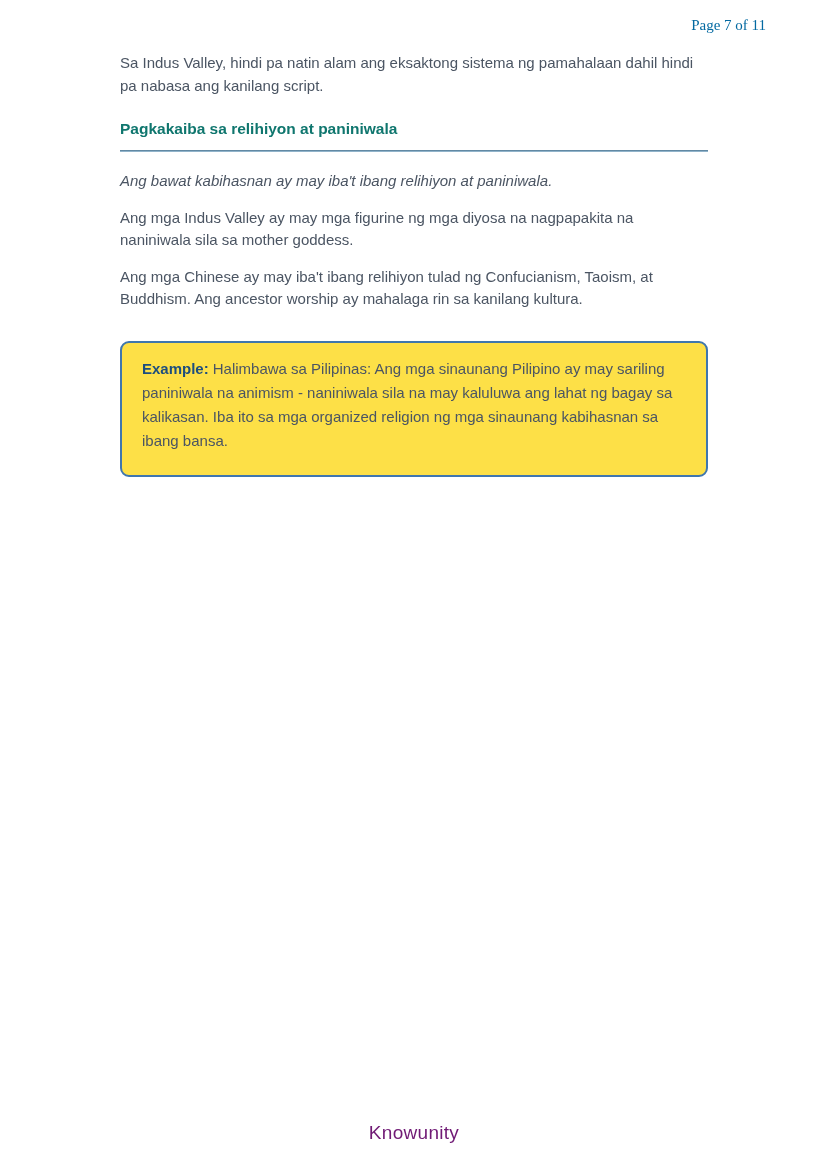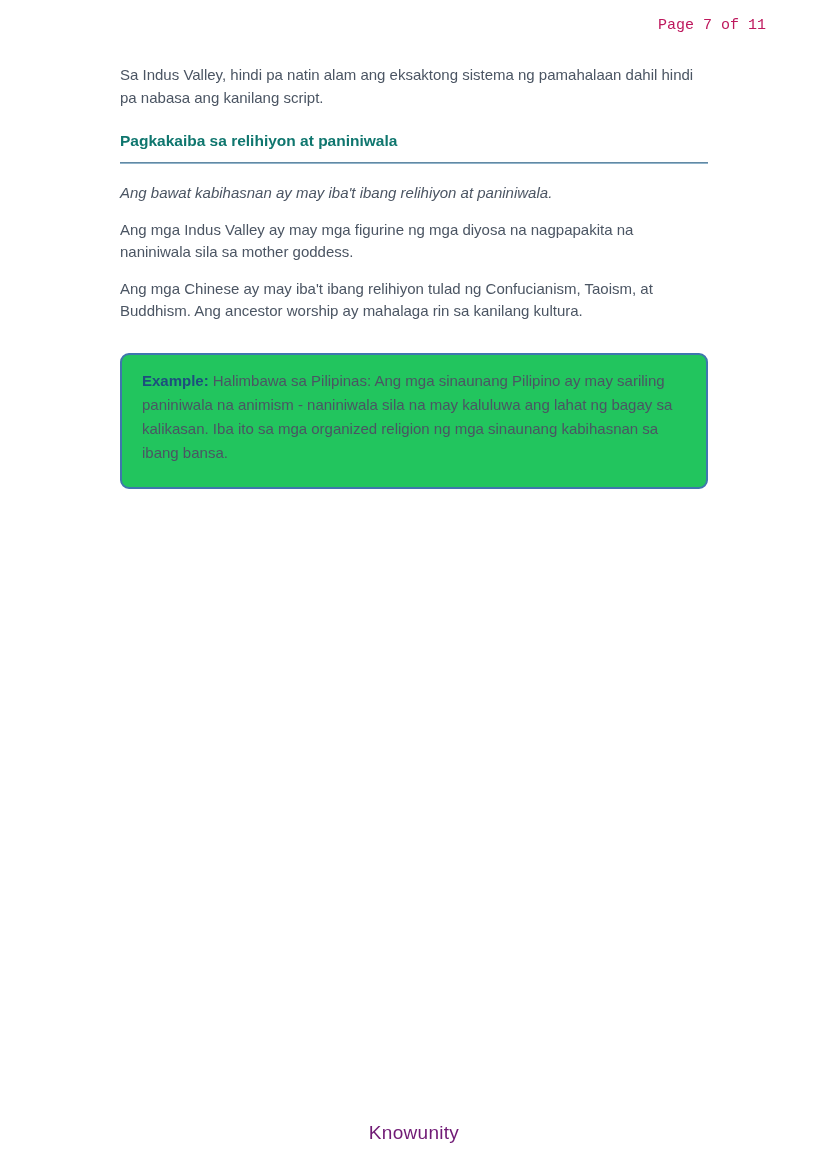--- a/index.html
+++ b/index.html
@@ -9,28 +9,28 @@
     width: 828px;
     height: 1171px;
     background: #ffffff;
     font-family: "Liberation Sans", "DejaVu Sans", sans-serif;
     overflow: hidden;
   }
   .page-number {
     position: absolute;
     top: 17px;
     right: 62px;
-    font-family: Liberation Mono, monospace;
+    font-family: Liberation Serif, serif;
     font-size: 15px;
-    color: #be185d;
+    color: #0369a1;
   }
   .content {
     position: absolute;
     left: 120px;
-    top: 12px;
+    top: 0;
     width: 588px;
     padding-top: 52px;
     color: #4b5563;
     font-size: 15px;
     line-height: 22.5px;
   }
   .content p.body-para { margin: 0 0 14px 0; }
   .section-heading {
     margin-top: 24px;
     font-size: 15.5px;
@@ -44,21 +44,21 @@
     margin-top: 13px;
     background: linear-gradient(to bottom, #4a7390 0%, #a9c9de 100%);
   }
   .heading-rule + p.body-para { margin-top: 18px; font-style: italic; }
   .example-box {
     margin-top: 30px;
     border: 2px solid #3f76ae;
     border-radius: 9px;
     padding: 14px 20px 22px 20px;
     line-height: 24px;
-    background: #22c55e;
+    background: #fde047;
   }
   .example-label {
     font-weight: bold;
     color: #1d4e7e;
     margin-right: 4px;
   }
   .watermark {
     position: absolute;
     bottom: 27px;
     left: 0;

